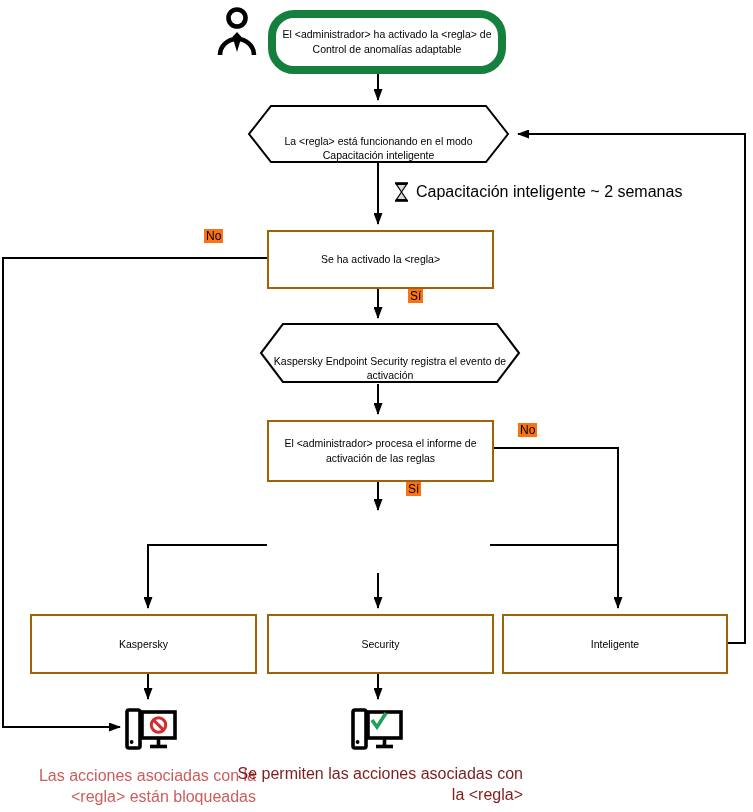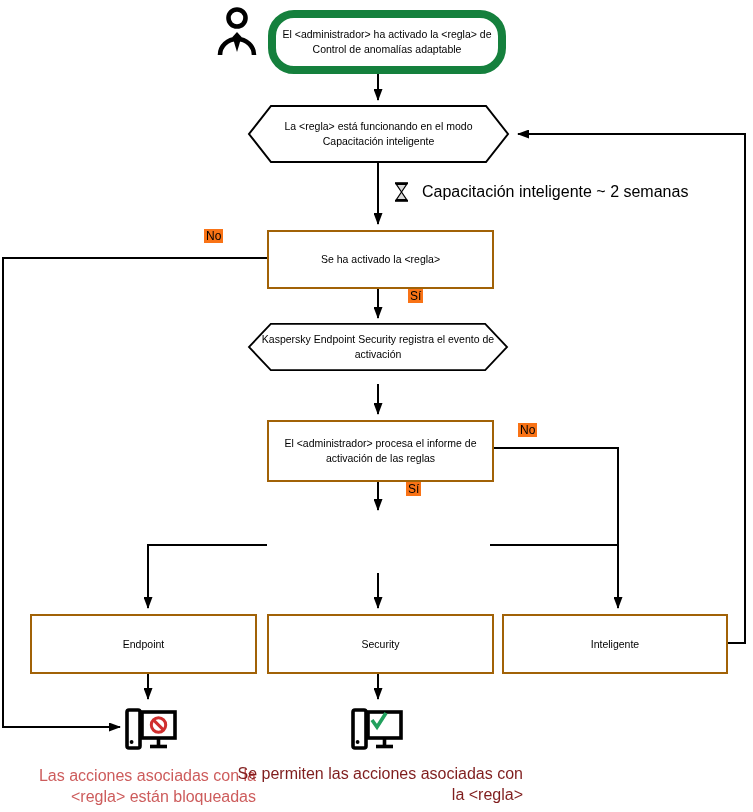--- a/index.html
+++ b/index.html
@@ -8,28 +8,28 @@
     font-family:"Liberation Sans",sans-serif;color:#000;overflow:hidden;
   }
   .edges{position:absolute;left:0;top:0;z-index:0;}
   .edge{fill:none;stroke:#000;stroke-width:2;}
   .node{
     position:absolute;z-index:2;display:flex;align-items:center;justify-content:center;
     text-align:center;font-size:10.5px;line-height:1.4;background:#fff;
   }
   .rect{border:2px solid #a16207;}
   .stadium{border:8px solid #15803d;border-radius:26px;}
-  .hex{background:transparent;}
+  .hex{background:transparent;align-items:flex-end;}
   .hex svg{position:absolute;left:0;top:0;width:100%;height:100%;}
   .hex polygon{fill:#fff;stroke:#000;stroke-width:2;}
   .hex span{position:relative;z-index:1;display:block;width:88%;}
   .rect span{display:block;width:94%;}
   .edge-label{position:absolute;z-index:2;font-size:12px;color:#000;background:#f97316;padding:0 2px;}
   .wait-label{
-    position:absolute;z-index:2;display:flex;align-items:center;gap:13px;
+    position:absolute;z-index:2;display:flex;align-items:center;gap:7px;
     font-size:16px;background:#fff;padding:0 2px;
   }
   .icon-abs{position:absolute;z-index:2;}
   .caption{position:absolute;z-index:2;text-align:center;font-size:16px;line-height:1.32;}
   .caption-blocked{color:#CD5C5C;text-align:right;}
   .caption-allowed{color:#7f1d1d;text-align:right;}
 </style>
 </head>
 <body>
 
@@ -82,36 +82,36 @@
     </svg>
     <span>Capacitación inteligente ~ 2 semanas</span>
   </div>
 
   <div class="node rect" style="left:267px;top:230px;width:223px;height:55px">
     <span>Se ha activado la &lt;regla&gt;</span>
   </div>
   <div class="edge-label" style="left:204px;top:229px">No</div>
   <div class="edge-label" style="left:408px;top:289px">Sí</div>
 
-  <div class="node hex" style="left:247px;top:323px;width:262px;height:48px">
+  <div class="node hex" style="left:259px;top:323px;width:262px;height:60px">
     <svg viewBox="0 0 263 58" preserveAspectRatio="none">
       <polygon points="24,1 239,1 261,29 239,57 24,57 2,29"></polygon>
     </svg>
     <span style="width:92%">Kaspersky Endpoint Security registra el evento de activación</span>
   </div>
 
   <div class="node rect" style="left:267px;top:420px;width:223px;height:58px">
     <span>El &lt;administrador&gt; procesa el informe de activación de las reglas</span>
   </div>
   <div class="edge-label" style="left:518px;top:423px">No</div>
   <div class="edge-label" style="left:406px;top:482px">Sí</div>
 
 
   <div class="node rect" style="left:30px;top:614px;width:223px;height:56px">
-    <span>Endpoint</span>
+    <span>Kaspersky</span>
   </div>
   <div class="node rect" style="left:267px;top:614px;width:223px;height:56px">
     <span>Security</span>
   </div>
   <div class="node rect" style="left:502px;top:614px;width:222px;height:56px">
     <span>Inteligente</span>
   </div>
 
   <svg class="icon-abs" style="left:124px;top:704px" width="54" height="50" viewBox="0 0 54 50">
     <rect x="3" y="6" width="13" height="38" rx="2" fill="#fff" stroke="#000" stroke-width="3.6"></rect>

